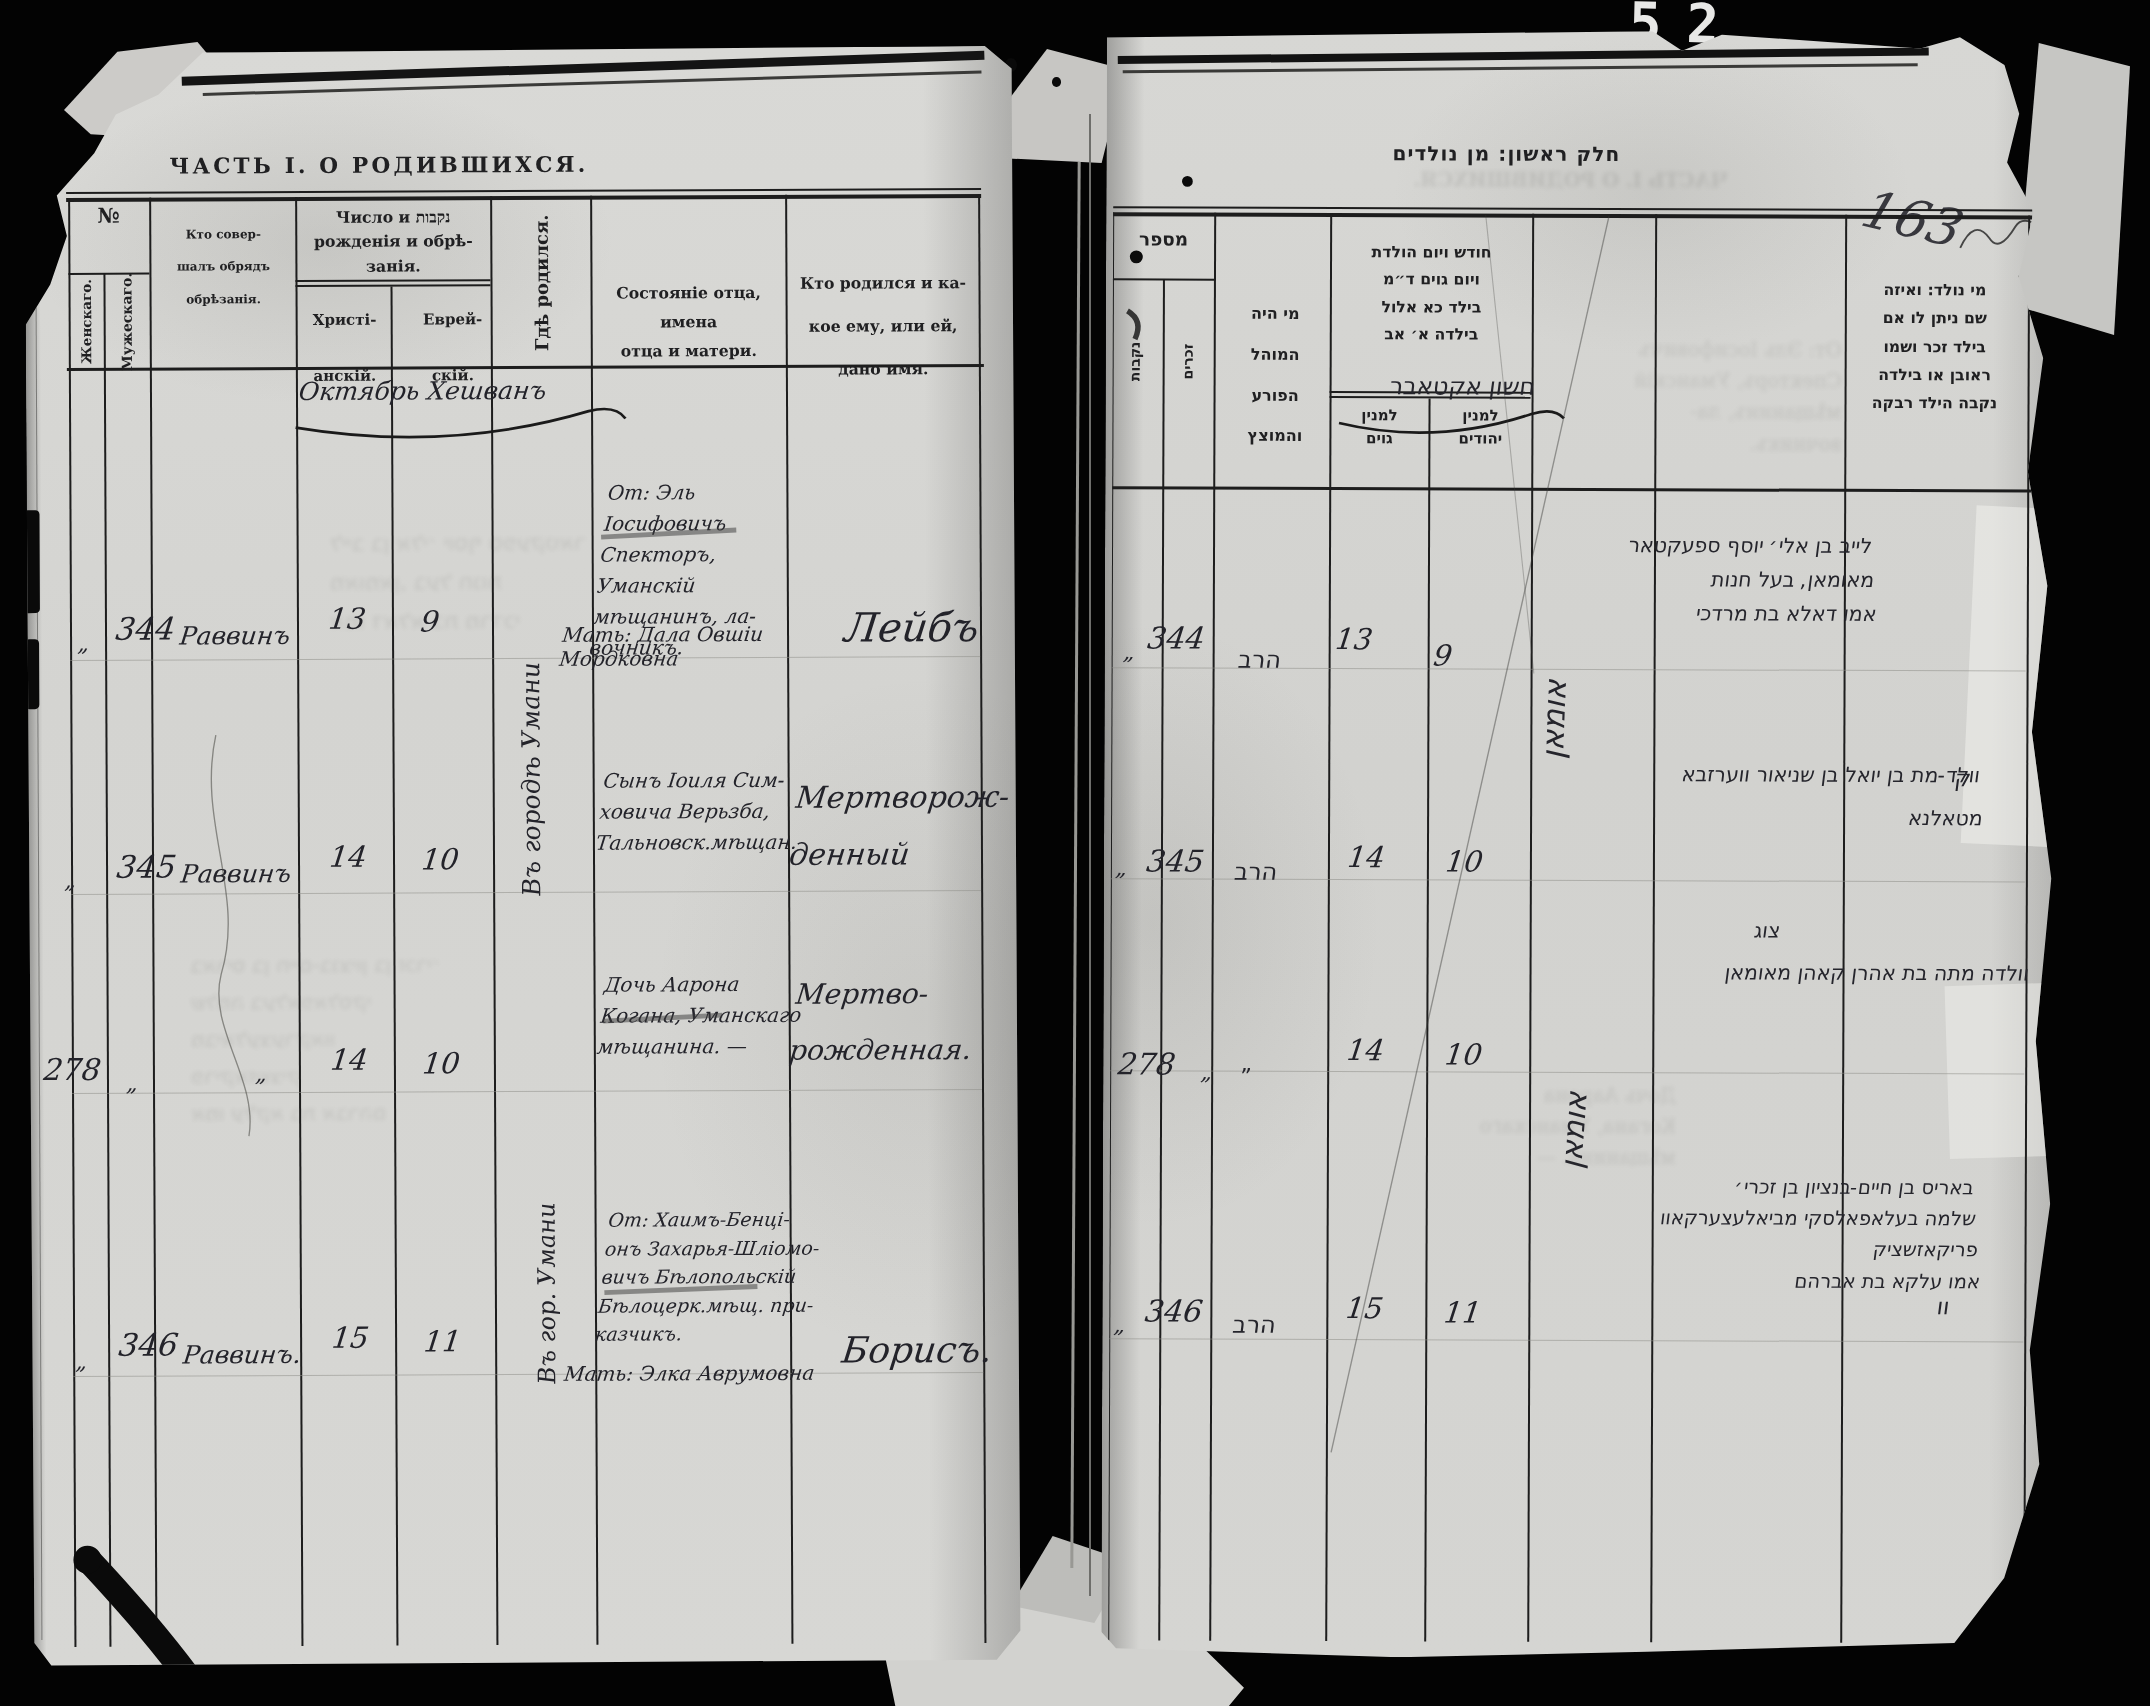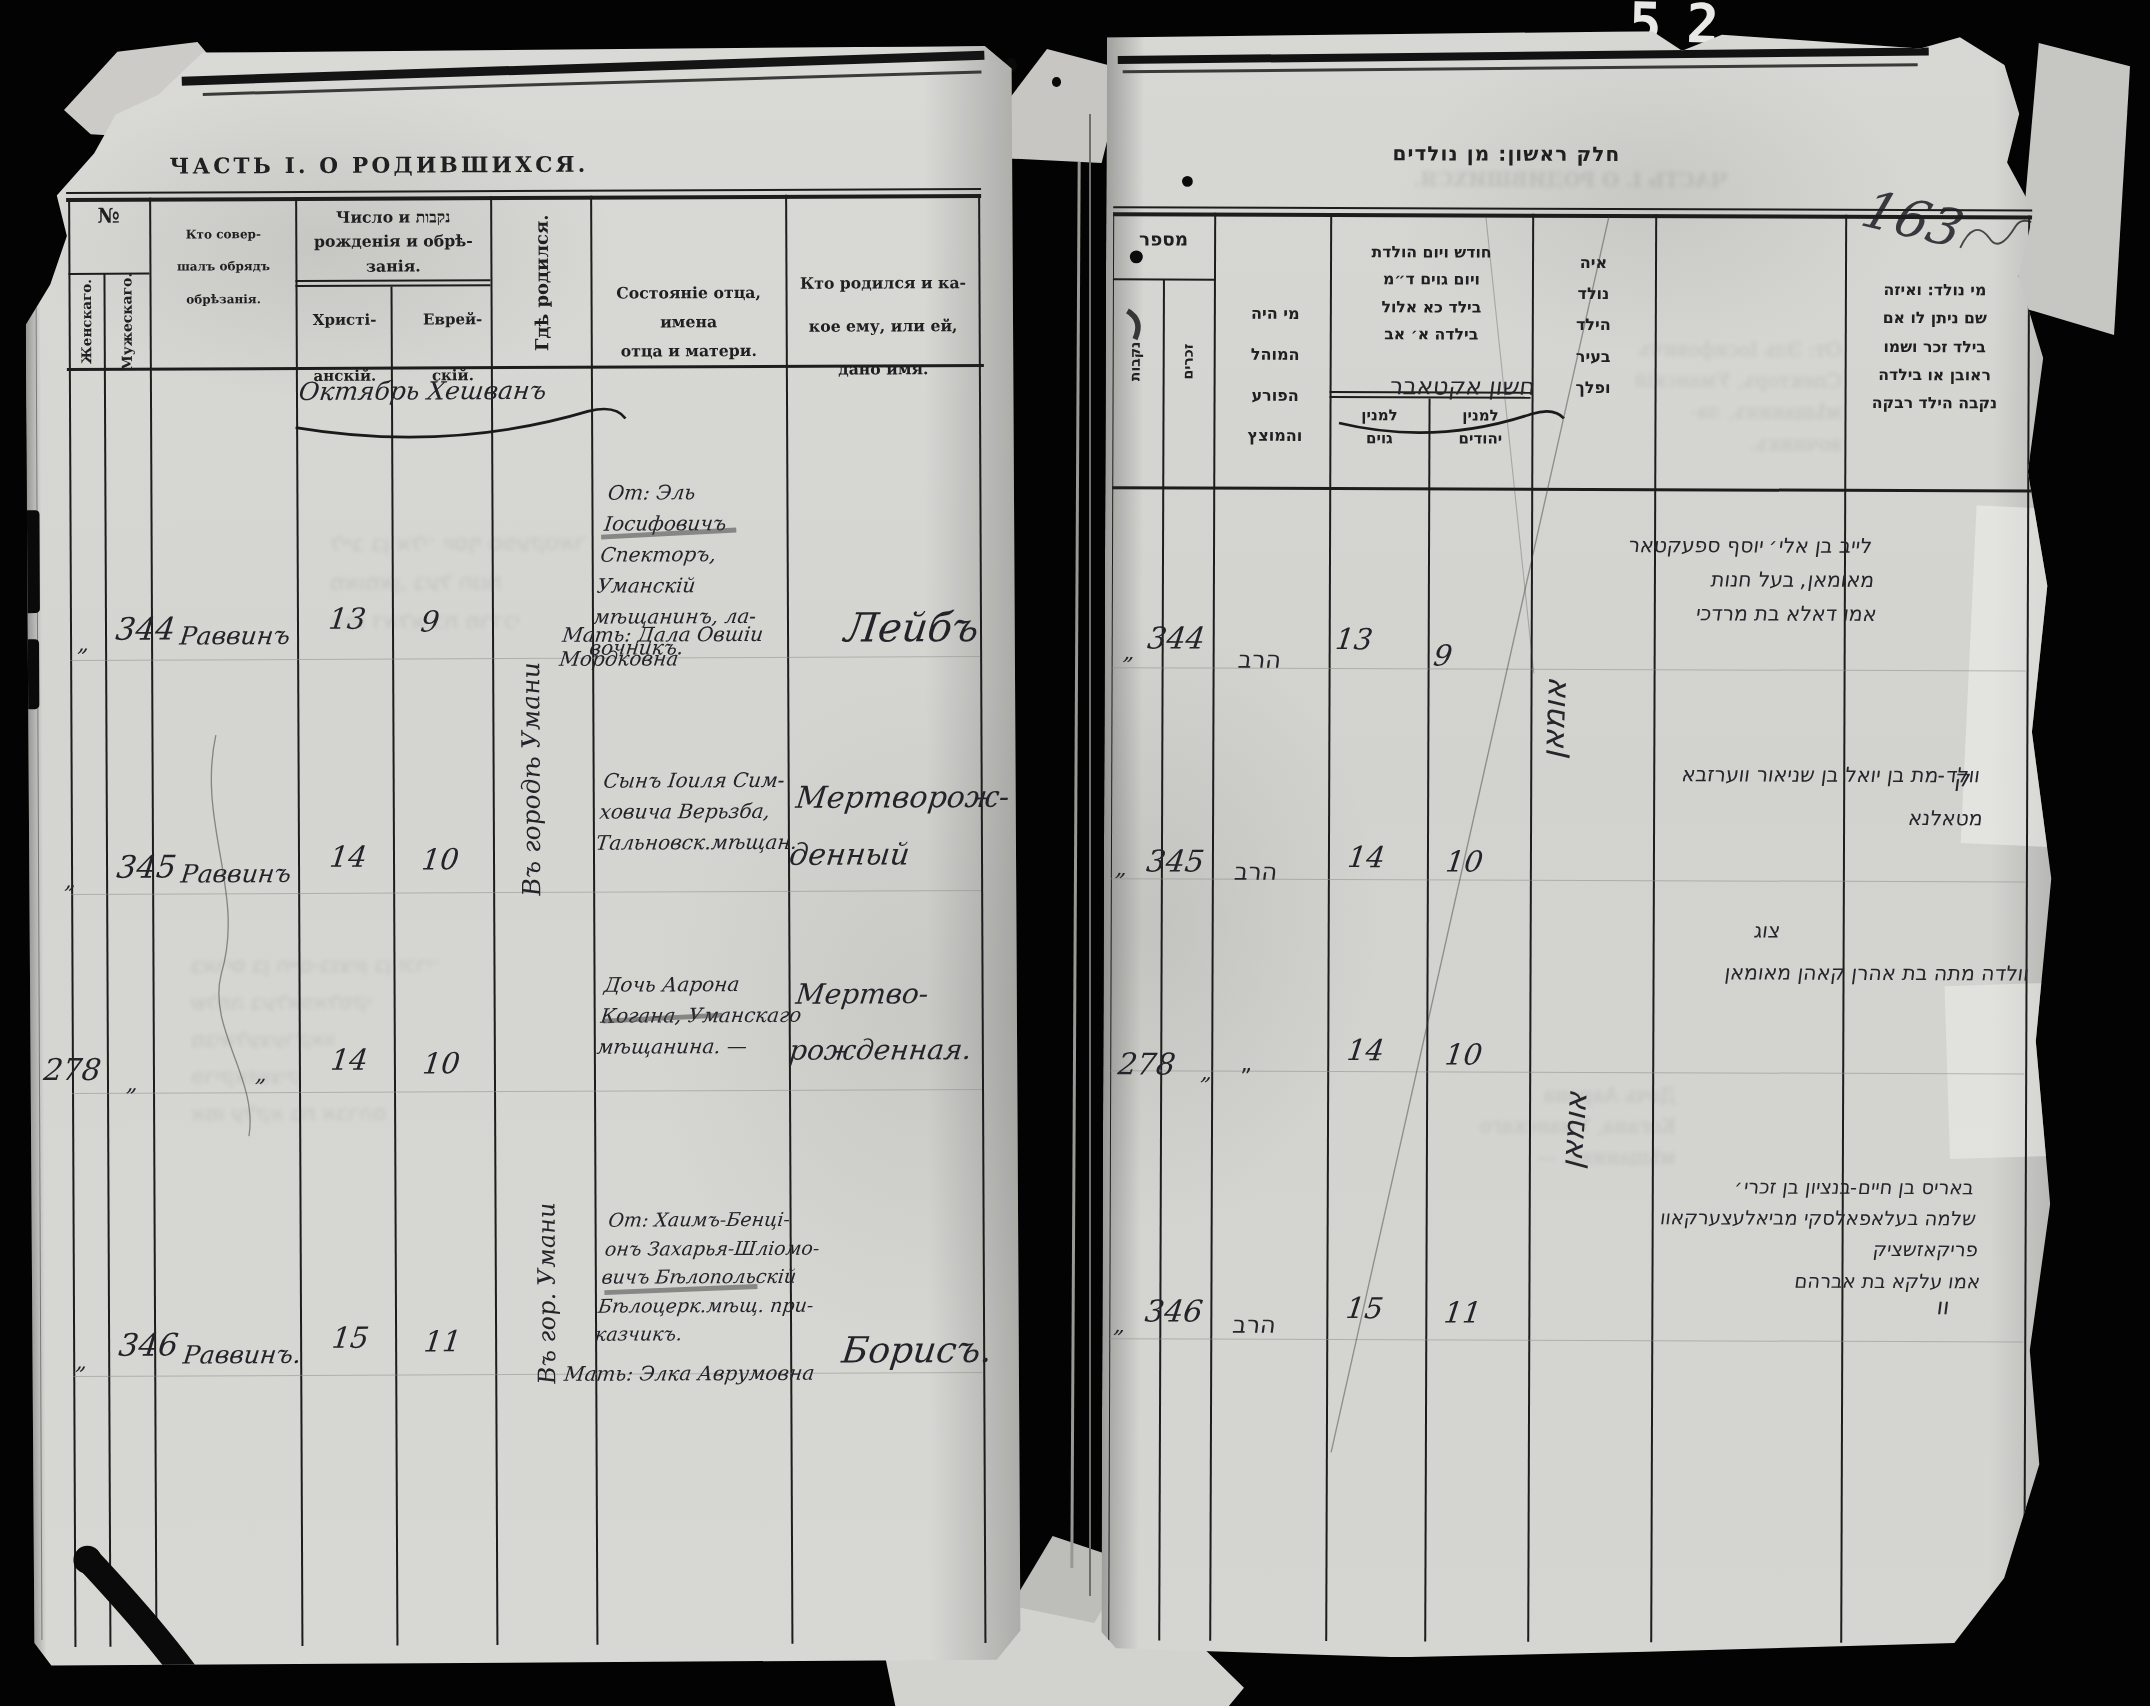--- a/index.html
+++ b/index.html
@@ -220,25 +220,20 @@
 הפורע
 והמוצץ</div>
     <div class="hdr he" style="left:226px;top:208px;width:199px;font-size:15.7px;line-height:1.75;">חודש ויום הולדת
 ויום גוים ד״מ
 בילד כא אלול
 בילדה א׳ אב</div>
     <div class="hdr he" style="left:226px;top:374px;width:96px;font-size:15px;line-height:1.5;">למנין
 גוים</div>
     <div class="hdr he" style="left:325px;top:374px;width:100px;font-size:15px;line-height:1.5;">למנין
 יהודים</div>
-    <div class="hdr he" style="left:427px;top:216px;width:121px;font-size:16px;line-height:1.95;">איה
-נולד
-הילד
-בעיר
-ופלך</div>
     <div class="hdr he" style="left:740px;top:244px;width:178px;font-size:15.7px;line-height:1.8;">מי נולד: ואיזה
 שם ניתן לו אם
 בילד זכר ושמו
 ראובן או בילדה
 נקבה הילד רבקה</div>
 
     <div class="hw-he" style="left:233px;top:342px;width:195px;font-size:24px;">חשון אקטאבר</div>
 
     <div class="baseline" style="left:6.5px;top:638px;width:914px;"></div>
     <div class="baseline" style="left:6.5px;top:849px;width:914px;"></div>

